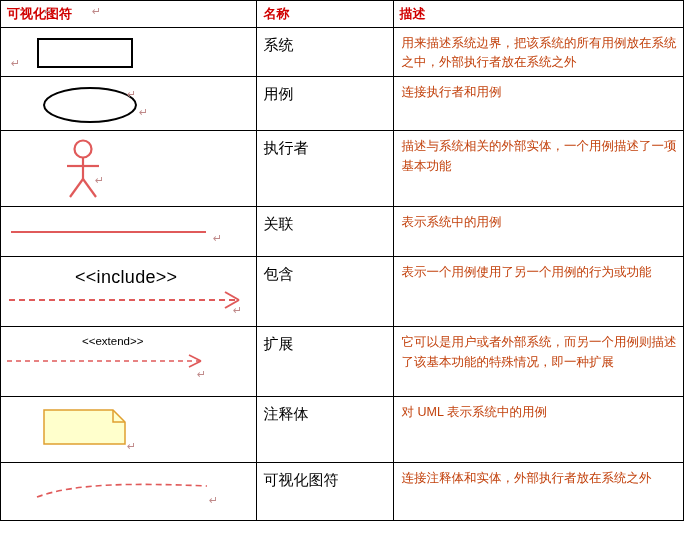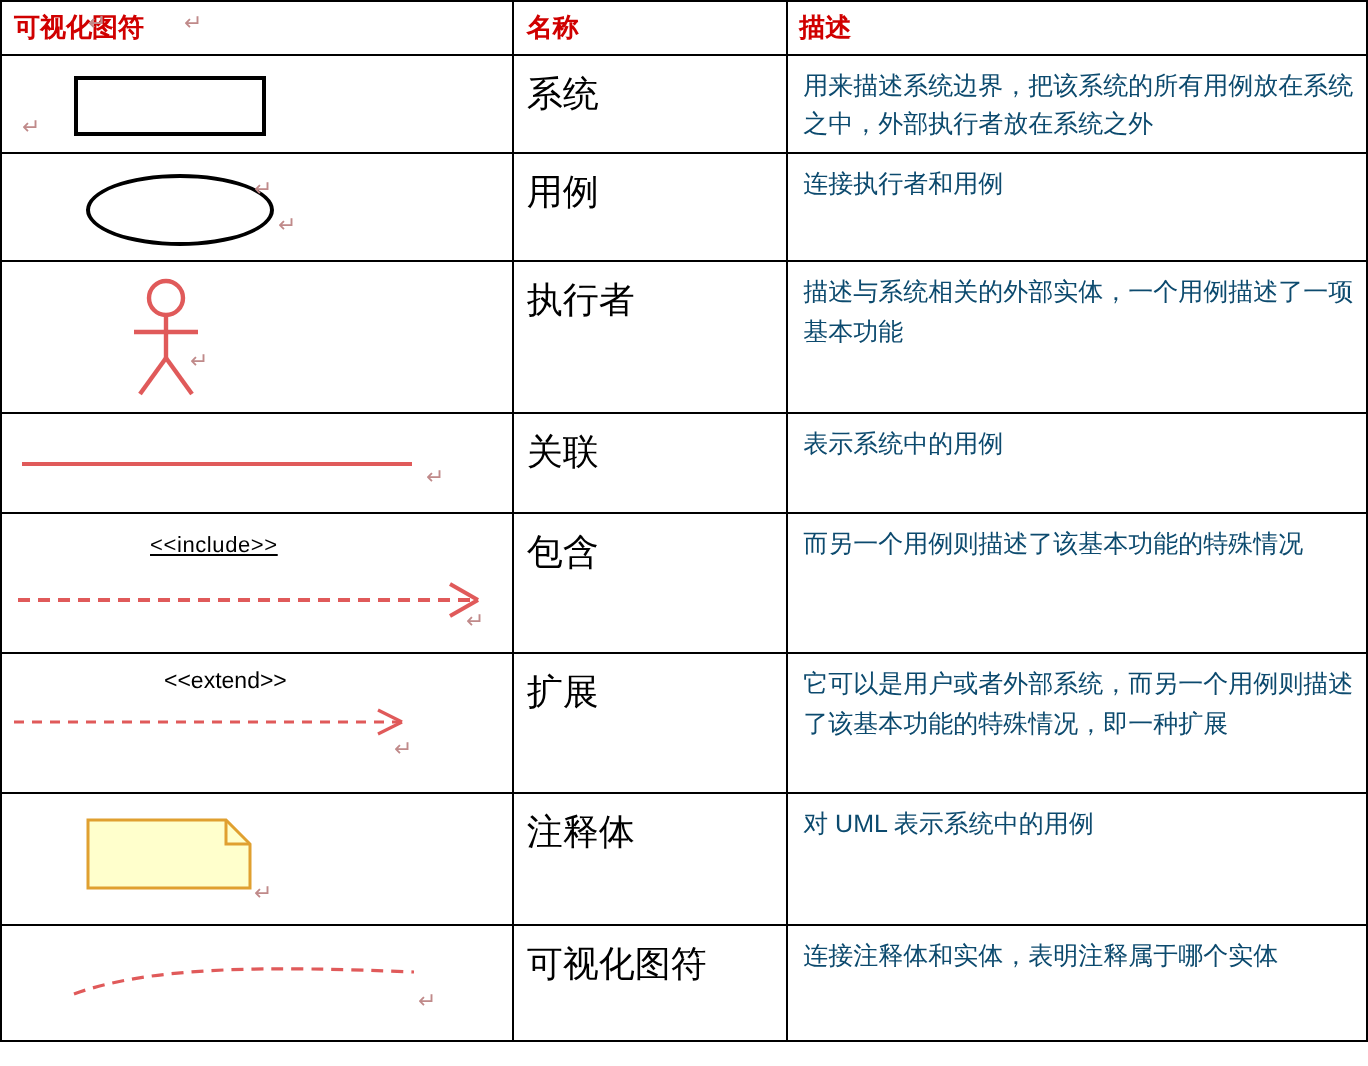--- a/index.html
+++ b/index.html
@@ -37,24 +37,24 @@
   .hdr {
     color: #d00000;
     font-weight: bold;
     font-size: 13px;
     padding: 4px 6px 4px 6px;
     line-height: 1.35;
   }
   .cellpad {
     padding: 6px 6px 4px 6px;
     line-height: 1.5;
-    font-size: 18px;
+    font-size: 15px;
   }
   .desc {
-    color: #0c4a6e;
+    color: #c2410c;
     padding: 6px 6px 4px 8px;
     line-height: 1.55;
     font-size: 12.5px;
   }
   .name {
     color: #000;
   }
   .symwrap {
     position: relative;
     width: 100%;
@@ -108,24 +108,23 @@
     position: absolute;
     left: 10px; top: 24px;
     width: 195px; height: 0;
     border-top: 2px solid #e05a5a;
   }
 
   
   .incl-label {
     position: absolute;
     left: 74px; top: 10px;
-    font-size: 11px;
+    font-size: 18px;
     color: #000;
     letter-spacing: 0.3px;
-    text-decoration: underline;
   }
   .dashed-arrow {
     position: absolute;
   }
   .dashed-arrow svg { display: block; }
 
   .ext-label {
     position: absolute;
     left: 58px; top: 8px;
     font-size: 11.5px;
@@ -254,21 +253,21 @@
                 <line x1="232" y1="11" x2="218" y2="19" stroke="#e05a5a" stroke-width="2"></line>
               </svg>
             </div>
             <span class="pil" style="left:232px; top:48px;">↵</span>
           </div>
         </td>
         <td>
           <div class="cellpad name">包含</div>
         </td>
         <td>
-          <div class="desc">而另一个用例则描述了该基本功能的特殊情况</div>
+          <div class="desc">表示一个用例使用了另一个用例的行为或功能</div>
         </td>
       </tr>
 
       <tr class="r-ext">
         <td>
           <div class="symwrap" style="height:68px;">
             <div class="ext-label">&lt;&lt;extend&gt;&gt;</div>
             <div class="dashed-arrow" style="left:4px; top:24px;">
               <svg width="210" height="20" viewBox="0 0 210 20">
                 <line x1="2" y1="10" x2="196" y2="10" stroke="#e05a5a" stroke-width="1.6" stroke-dasharray="5,4"></line>
@@ -315,18 +314,18 @@
                 <path d="M2 16 C 40 2, 100 2, 172 5" fill="none" stroke="#e05a5a" stroke-width="1.6" stroke-dasharray="6,4"></path>
               </svg>
             </div>
             <span class="pil" style="left:208px; top:32px;">↵</span>
           </div>
         </td>
         <td>
           <div class="cellpad name">可视化图符</div>
         </td>
         <td>
-          <div class="desc">连接注释体和实体，表明注释属于哪个实体</div>
+          <div class="desc">连接注释体和实体，外部执行者放在系统之外</div>
         </td>
       </tr>
     </tbody>
   </table>
 </div>
 
 </body></html>

